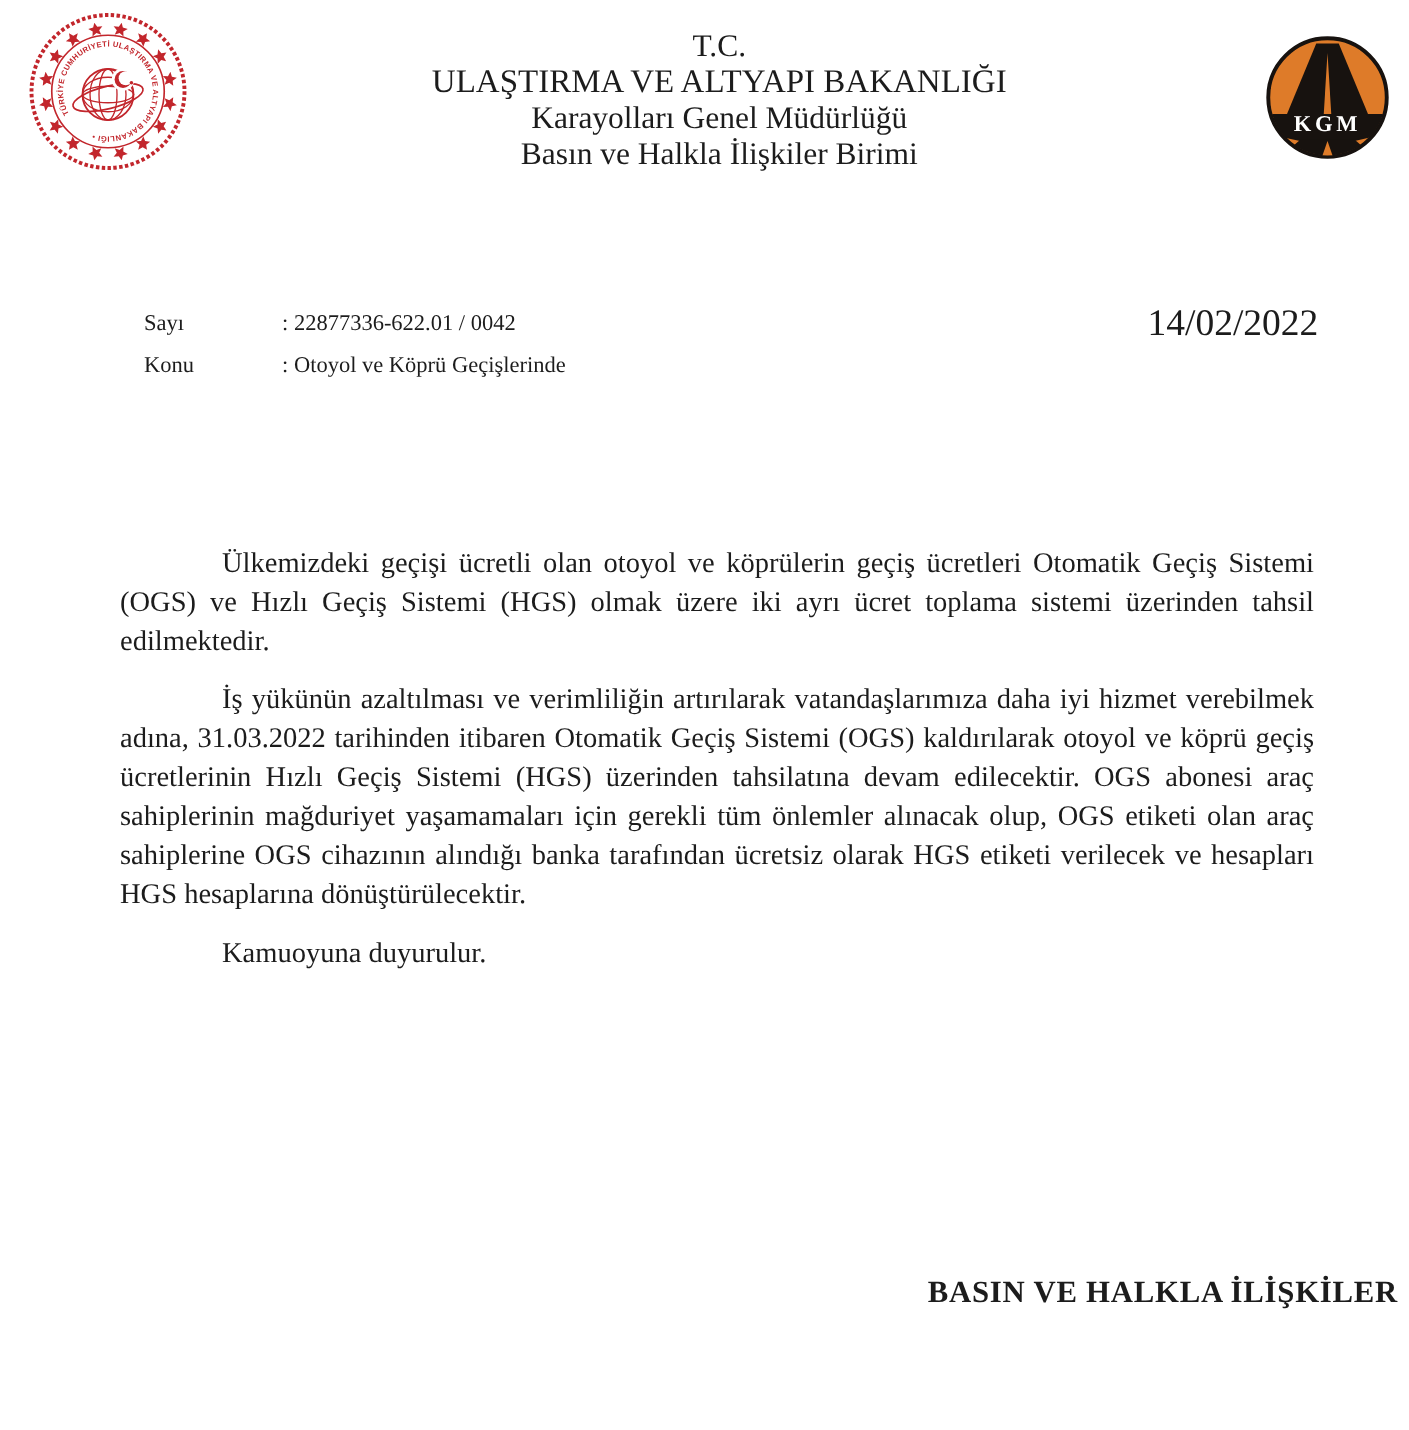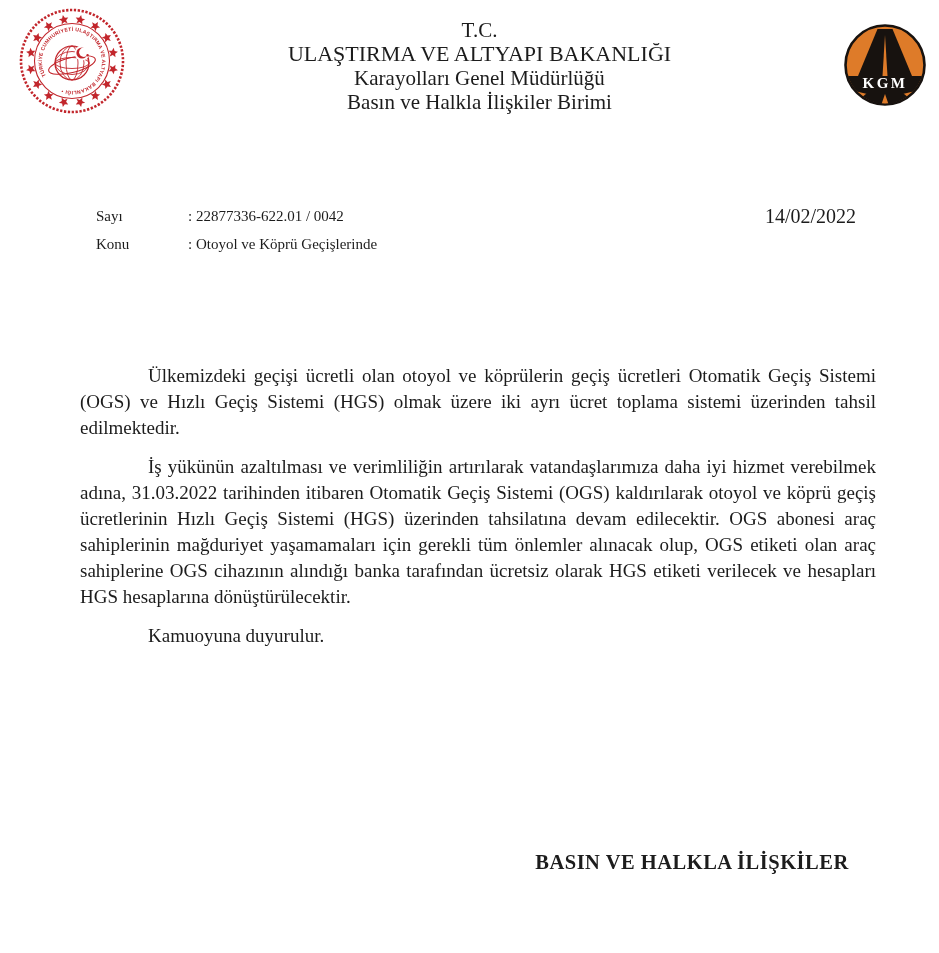--- a/index.html
+++ b/index.html
@@ -53,21 +53,21 @@
     line-height: 28px;
   }
   .meta-row { display: flex; }
   .meta-label { display: inline-block; width: 92px; }
   .meta-cont  { padding-left: 13px; }
 
   .doc-date {
     position: absolute;
     left: 765px;
     top: 202px;
-    font-size: 20px;
+    font-size: 25px;
     line-height: 28px;
   }
 
   
   .content {
     position: absolute;
     left: 80px;
     top: 363px;
     width: 796px;
     font-size: 19px;
@@ -78,21 +78,21 @@
     margin: 0 0 13px 0;
     text-indent: 68px;
   }
 
   
   .signature {
     position: absolute;
     left: 452px;
     top: 846px;
     width: 480px;
-    text-align: center;
+    text-align: right;
     font-weight: bold;
     font-size: 20.5px;
     line-height: 32px;
     letter-spacing: 0.5px;
   }
 </style>
 </head>
 <body>
 
 <div class="page">

